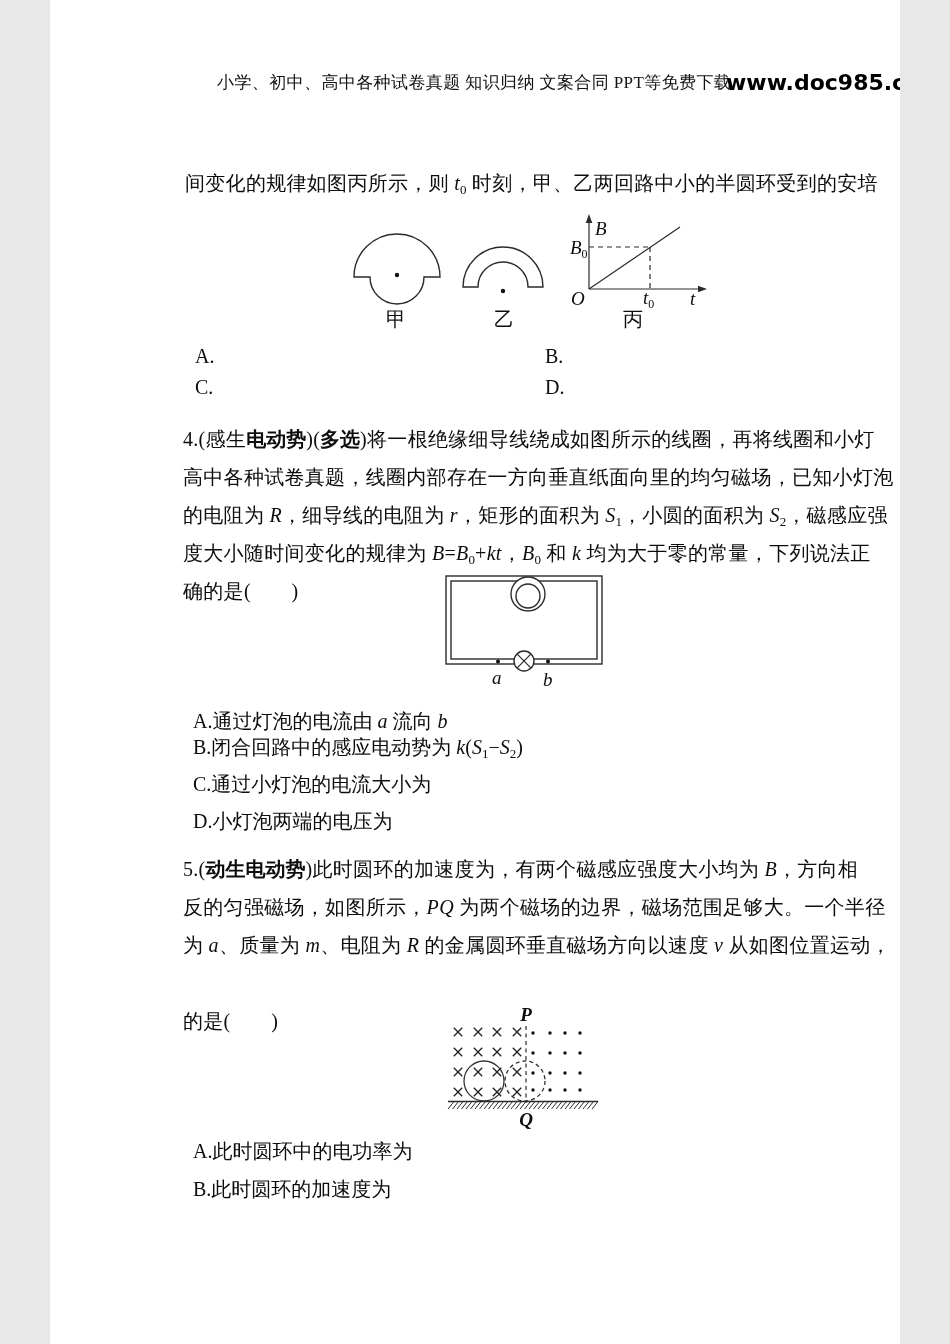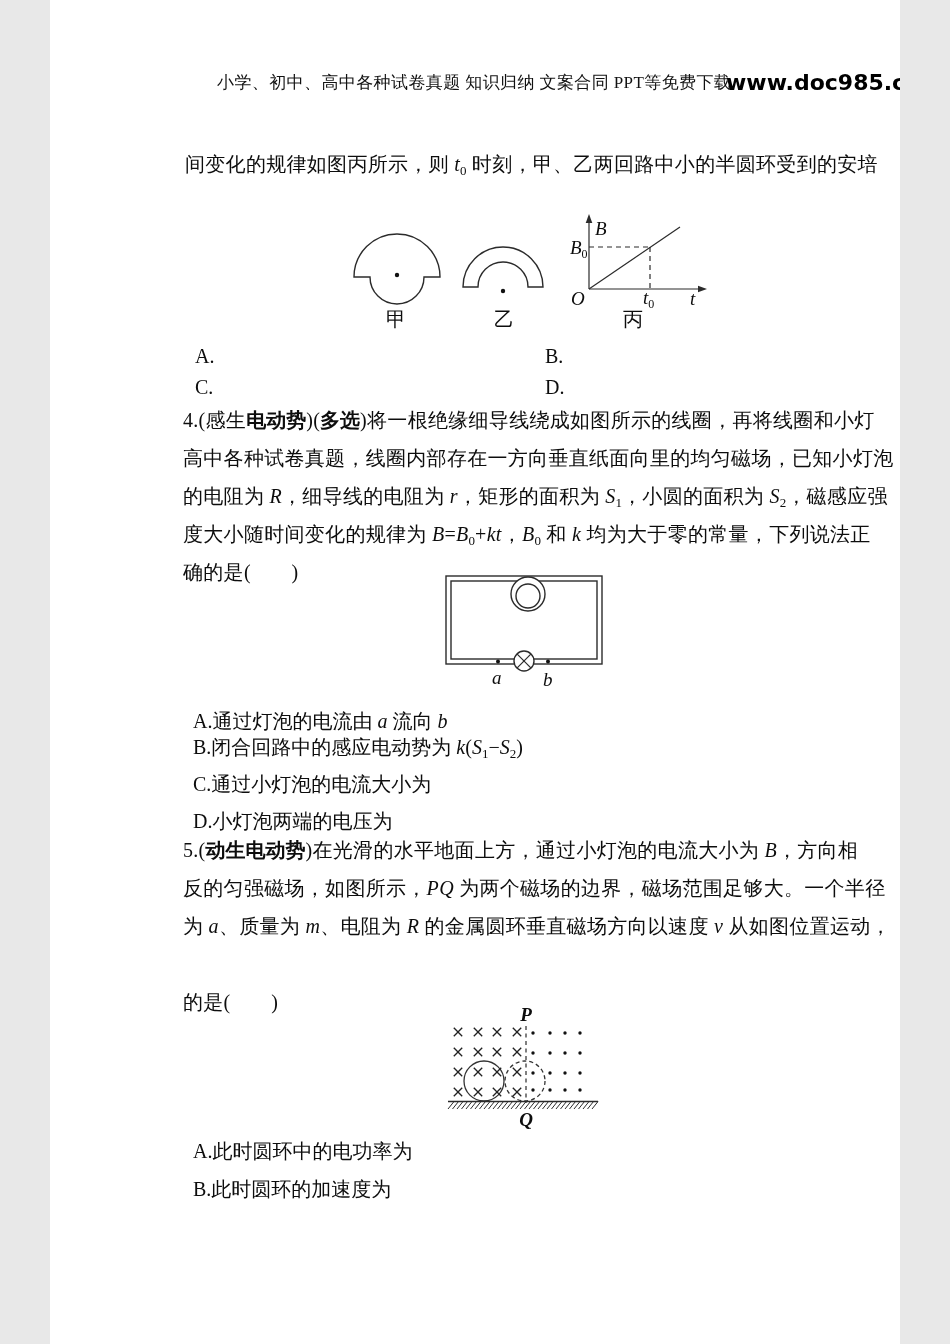--- a/index.html
+++ b/index.html
@@ -4,21 +4,21 @@
 <style>
   html,body{margin:0;padding:0;background:#e8e8e8;}
   .page{
     position:relative;width:850px;height:1344px;margin:0 auto;
     background:#ffffff;color:#000;
     font-family:"Liberation Serif","DejaVu Serif",serif;
     overflow:hidden;
   }
   .tline{
     position:absolute;font-size:20px;line-height:28px;white-space:nowrap;
-    letter-spacing:0.3px;color:#0d0d0d;
+    letter-spacing:0.3px;color:#0d0d0d;margin-top:19px;
   }
   .opt{position:absolute;font-size:20px;line-height:26px;white-space:nowrap;color:#0d0d0d;}
   .hdr-promo{
     position:absolute;left:167px;top:71px;font-size:17px;color:#111;
     font-family:"Liberation Serif","DejaVu Serif",serif;letter-spacing:0.4px;white-space:nowrap;
   }
   .hdr-site{
     position:absolute;left:676px;top:70px;font-size:22px;font-weight:700;color:#000;
     font-family:"DejaVu Sans","Liberation Sans",sans-serif;white-space:nowrap;
   }
@@ -99,21 +99,21 @@
     <circle class="fill-dot" cx="113" cy="93.5" r="2"></circle>
     <text class="svg-var" x="57" y="116">a</text>
     <text class="svg-var" x="108" y="118">b</text>
   </svg>
 
   <div class="opt" style="left:143px;top:708px"><span>A.通过灯泡的电流由 </span><span class="var">a</span><span> 流向 </span><span class="var">b</span></div>
   <div class="opt" style="left:143px;top:734px"><span>B.闭合回路中的感应电动势为 </span><span class="var">k</span><span>(</span><span class="var">S</span><span class="sub">1</span><span>−</span><span class="var">S</span><span class="sub">2</span><span>)</span></div>
   <div class="opt" style="left:143px;top:771px"><span>C.通过小灯泡的电流大小为</span></div>
   <div class="opt" style="left:143px;top:808px"><span>D.小灯泡两端的电压为</span></div>
 
-  <div class="tline" style="left:133px;top:836px"><span>5.(</span><span class="hei">动生电动势</span><span>)在光滑的水平地面上方，通过小灯泡的电流大小为 </span><span class="var">B</span><span>，方向相</span></div>
+  <div class="tline" style="left:133px;top:836px"><span>5.(</span><span class="hei">动生电动势</span><span>)此时圆环的加速度为，有两个磁感应强度大小均为 </span><span class="var">B</span><span>，方向相</span></div>
   <div class="tline" style="left:133px;top:874px"><span>反的匀强磁场，如图所示，</span><span class="var">PQ</span><span> 为两个磁场的边界，磁场范围足够大。一个半径</span></div>
   <div class="tline" style="left:133px;top:912px"><span>为 </span><span class="var">a</span><span>、质量为 </span><span class="var">m</span><span>、电阻为 </span><span class="var">R</span><span> 的金属圆环垂直磁场方向以速度 </span><span class="var">v</span><span> 从如图位置运动，</span></div>
   <div class="tline" style="left:133px;top:988px"><span>的是(　　)</span></div>
 
   <svg style="left:385px;top:1005px" width="180" height="125" viewBox="0 0 180 125">
     <text class="svg-var" x="91" y="16" text-anchor="middle" font-weight="600">P</text>
     <line x1="91" y1="21" x2="91" y2="98" stroke="#555" stroke-width="1.5" stroke-dasharray="4,3.5"></line>
     <circle cx="49" cy="76" r="20" fill="none" stroke="#333" stroke-width="1.3"></circle>
     <circle cx="90" cy="76" r="20" fill="none" stroke="#333" stroke-width="1.3" stroke-dasharray="4,3"></circle>
     <line x1="13" y1="96.5" x2="163" y2="96.5" stroke="#2b2b2b" stroke-width="1.4"></line>

